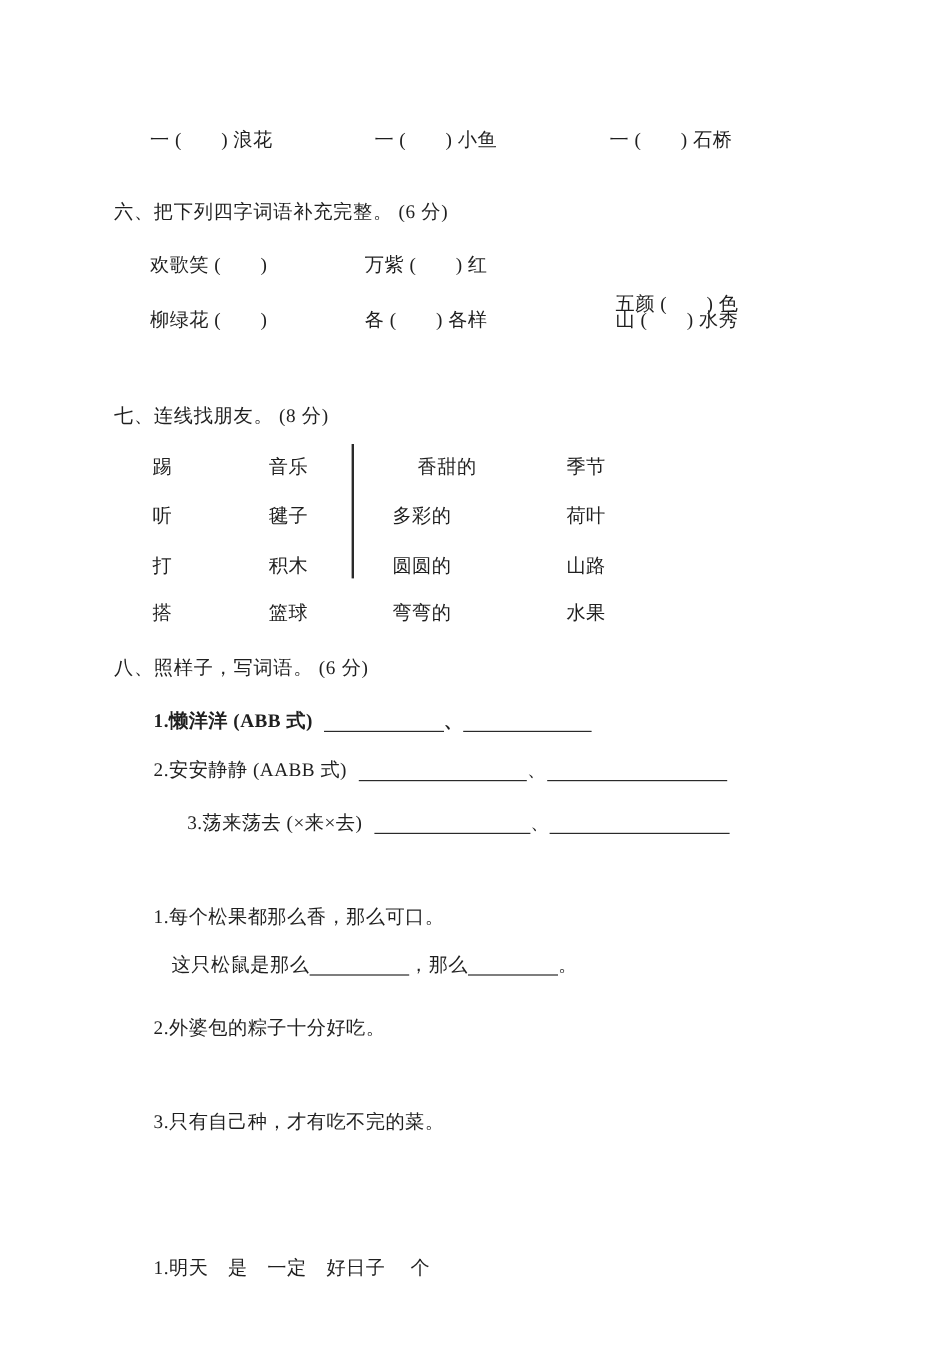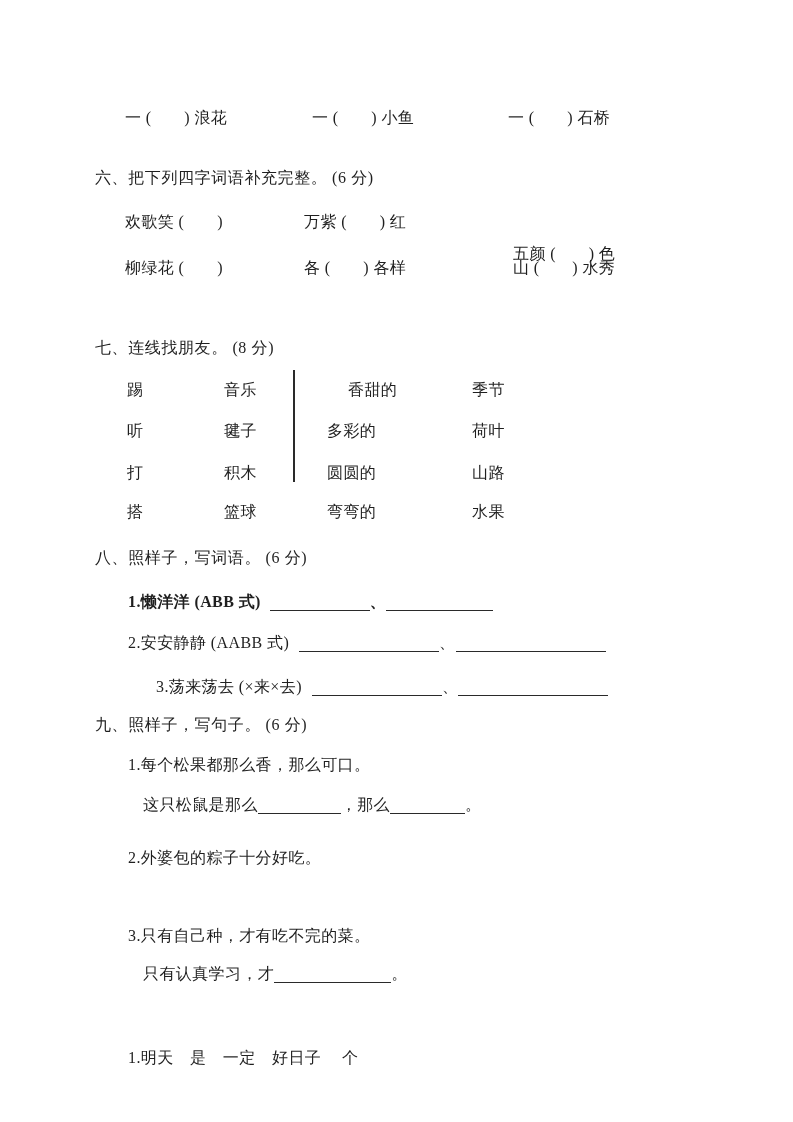--- a/index.html
+++ b/index.html
@@ -74,25 +74,23 @@
   <div class="vline" style="left:293px; top:370px; height:112px;"></div>
 
   <div class="line heading" style="left:95px; top:548px;">八、照样子，写词语。 (6 分)</div>
 
   <div class="line" style="left:128px; top:592px;font-weight:bold;"><span>1.懒洋洋 (ABB 式)</span><span class="blank" style="width:100px; margin-left:9px;"></span><span>、</span><span class="blank" style="width:107px;"></span></div>
 
   <div class="line" style="left:128px; top:633px;"><span>2.安安静静 (AABB 式)</span><span class="blank" style="width:140px; margin-left:10px;"></span><span>、</span><span class="blank" style="width:150px;"></span></div>
 
   <div class="line" style="left:128px; top:677px;margin-left:28px;"><span>3.荡来荡去 (×来×去)</span><span class="blank" style="width:130px; margin-left:10px;"></span><span>、</span><span class="blank" style="width:150px;"></span></div>
 
-  <div class="line heading" style="left:95px; top:715px;">九、照样子，写句子。 (6 分)</div>
 
   <div class="line" style="left:128px; top:755px;">1.每个松果都那么香，那么可口。</div>
   <div class="line" style="left:143px; top:795px;"><span>这只松鼠是那么</span><span class="blank" style="width:83px;"></span><span>，那么</span><span class="blank" style="width:75px;"></span><span>。</span></div>
 
   <div class="line" style="left:128px; top:848px;">2.外婆包的粽子十分好吃。</div>
 
   <div class="line" style="left:128px; top:926px;">3.只有自己种，才有吃不完的菜。</div>
-  <div class="line" style="left:143px; top:964px;"><span>只有认真学习，才</span><span class="blank" style="width:117px;"></span><span>。</span></div>
 
   <div class="line" style="left:128px; top:1048px;">1.明天　是　一定　好日子　 个</div>
 
 </div>
 
 </body></html>

